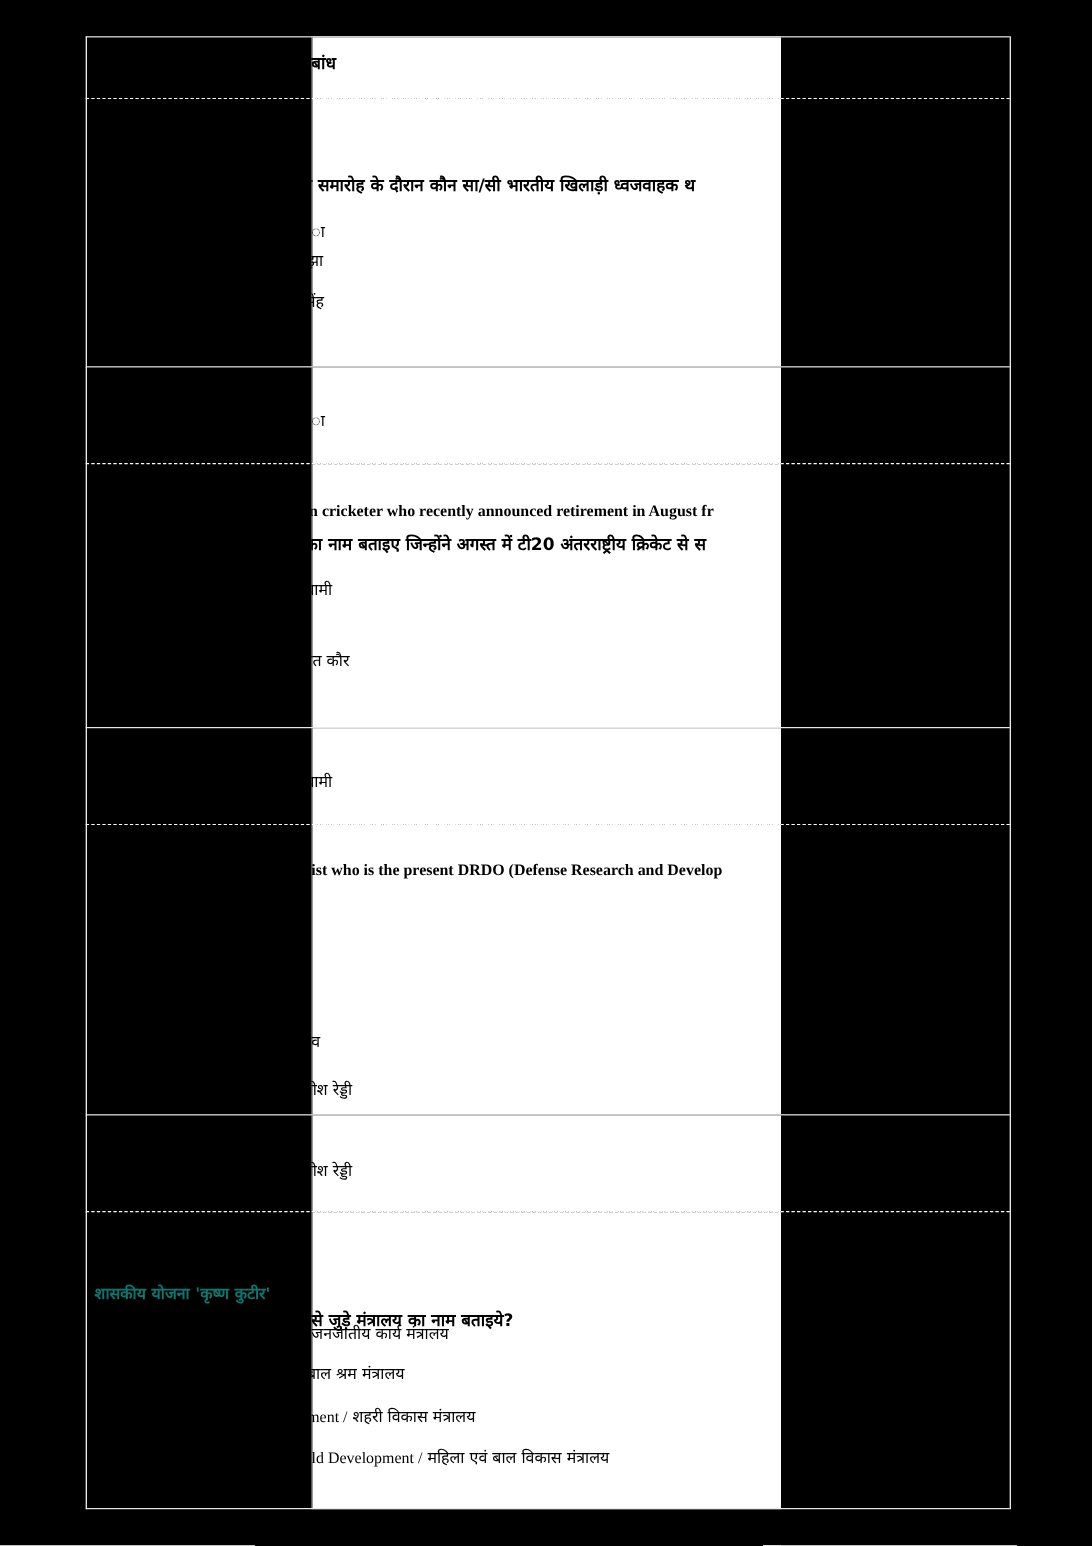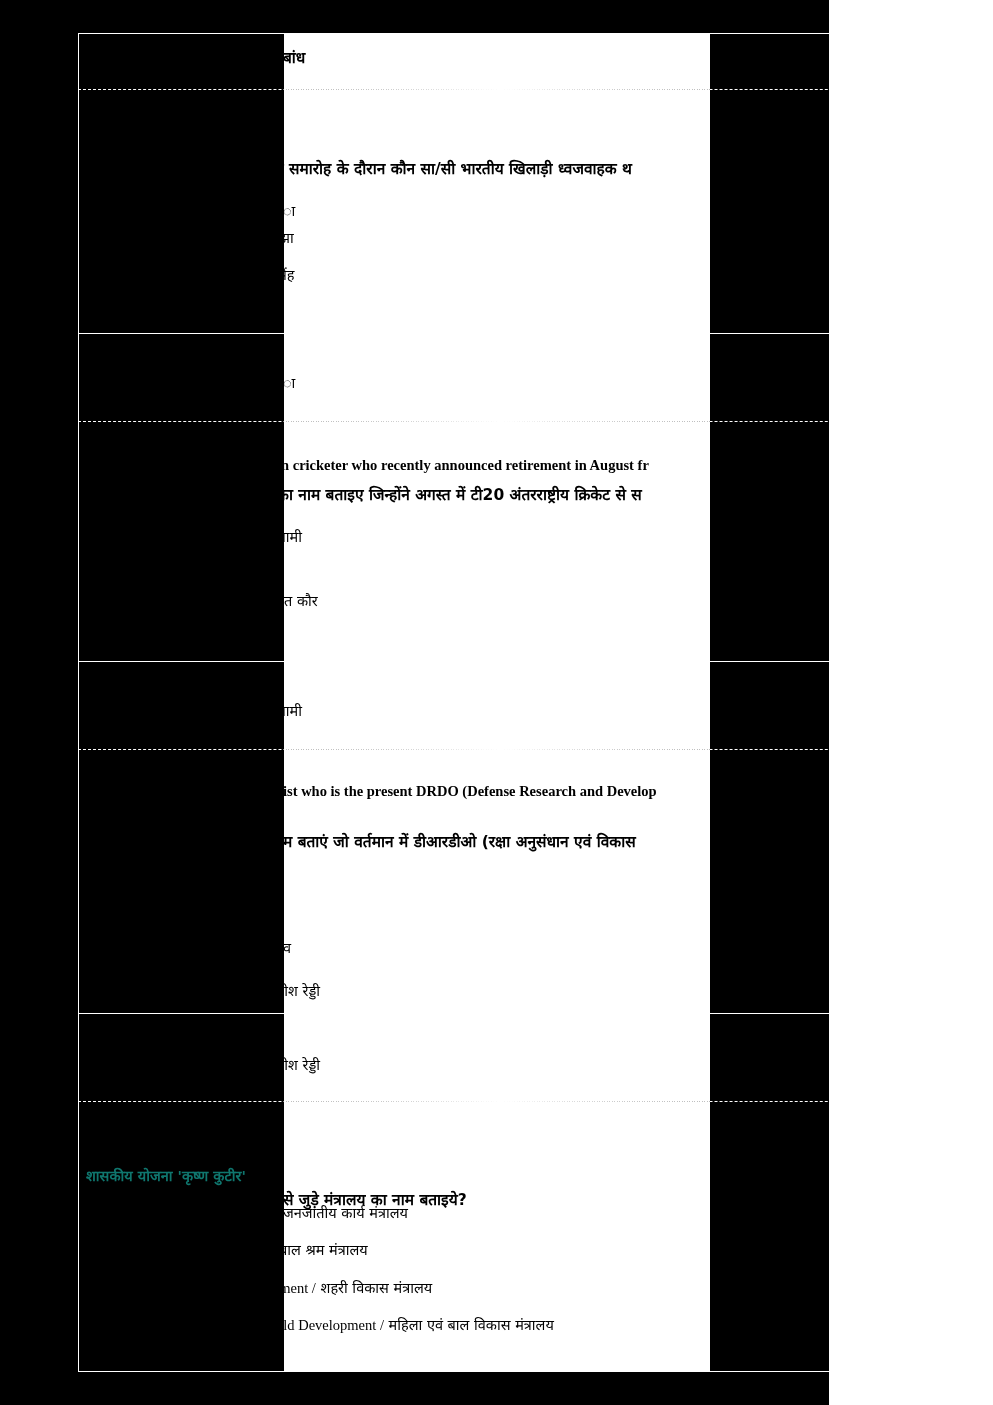--- a/index.html
+++ b/index.html
@@ -5,21 +5,21 @@
   html, body {
     margin: 0;
     padding: 0;
     background: #ffffff;
   }
   body {
     font-family: "Liberation Serif", serif;
   }
   .page {
     position: relative;
-    width: 829px;
+    width: 993px;
     height: 1405px;
     background: #ffffff;
     overflow: hidden;
   }
 
   
   .mask {
     position: absolute;
     background: #000000;
   }
@@ -139,21 +139,20 @@
 
       <div class="txt en" style="left:281px; top:455px;">n cricketer who recently announced retirement in August fr</div>
       <div class="txt hi" style="left:277px; top:485px;">का नाम बताइए जिन्होंने अगस्त में टी20 अंतरराष्ट्रीय क्रिकेट से स</div>
       <div class="txt opt" style="left:272px; top:527px;">स्वामी</div>
       <div class="txt opt" style="left:283px; top:560px;"></div>
       <div class="txt opt" style="left:272px; top:591px;">प्रीत कौर</div>
 
       <div class="txt ans" style="left:272px; top:701px;">स्वामी</div>
 
       <div class="txt en" style="left:283px; top:781px;">ist who is the present DRDO (Defense Research and Develop</div>
-      <div class="txt hi" style="left:283px; top:832px;">म बताएं जो वर्तमान में डीआरडीओ (रक्षा अनुसंधान एवं विकास</div>
       <div class="txt opt" style="left:283px; top:905px;"></div>
       <div class="txt opt" style="left:283px; top:938px;">व</div>
       <div class="txt opt" style="left:276px; top:981px;">तीश रेड्डी</div>
 
       <div class="txt ans" style="left:276px; top:1055px;">तीश रेड्डी</div>
 
       <div class="txt hi" style="left:283px; top:1180px;margin-top:10px;">से जुड़े मंत्रालय का नाम बताइये?</div>
       <div class="txt opt" style="left:283px; top:1203px;">जनजातीय कार्य मंत्रालय</div>
       <div class="txt opt" style="left:279px; top:1240px;">बाल श्रम मंत्रालय</div>
       <div style="position:absolute; left:272px; top:1277px; white-space:nowrap;">

